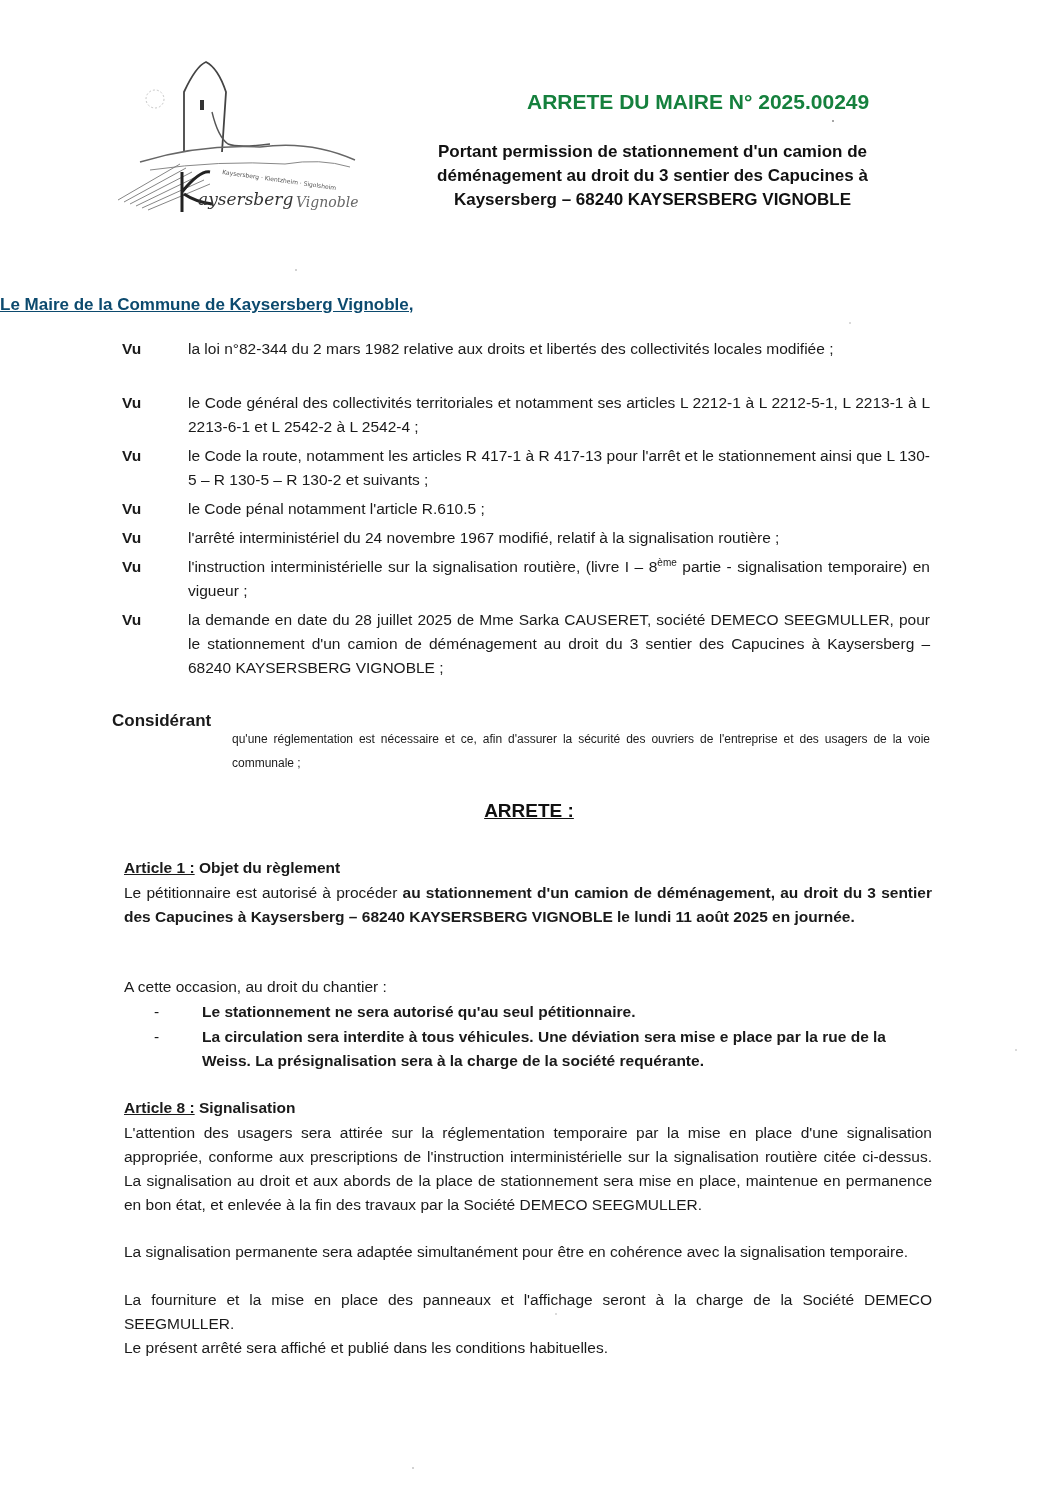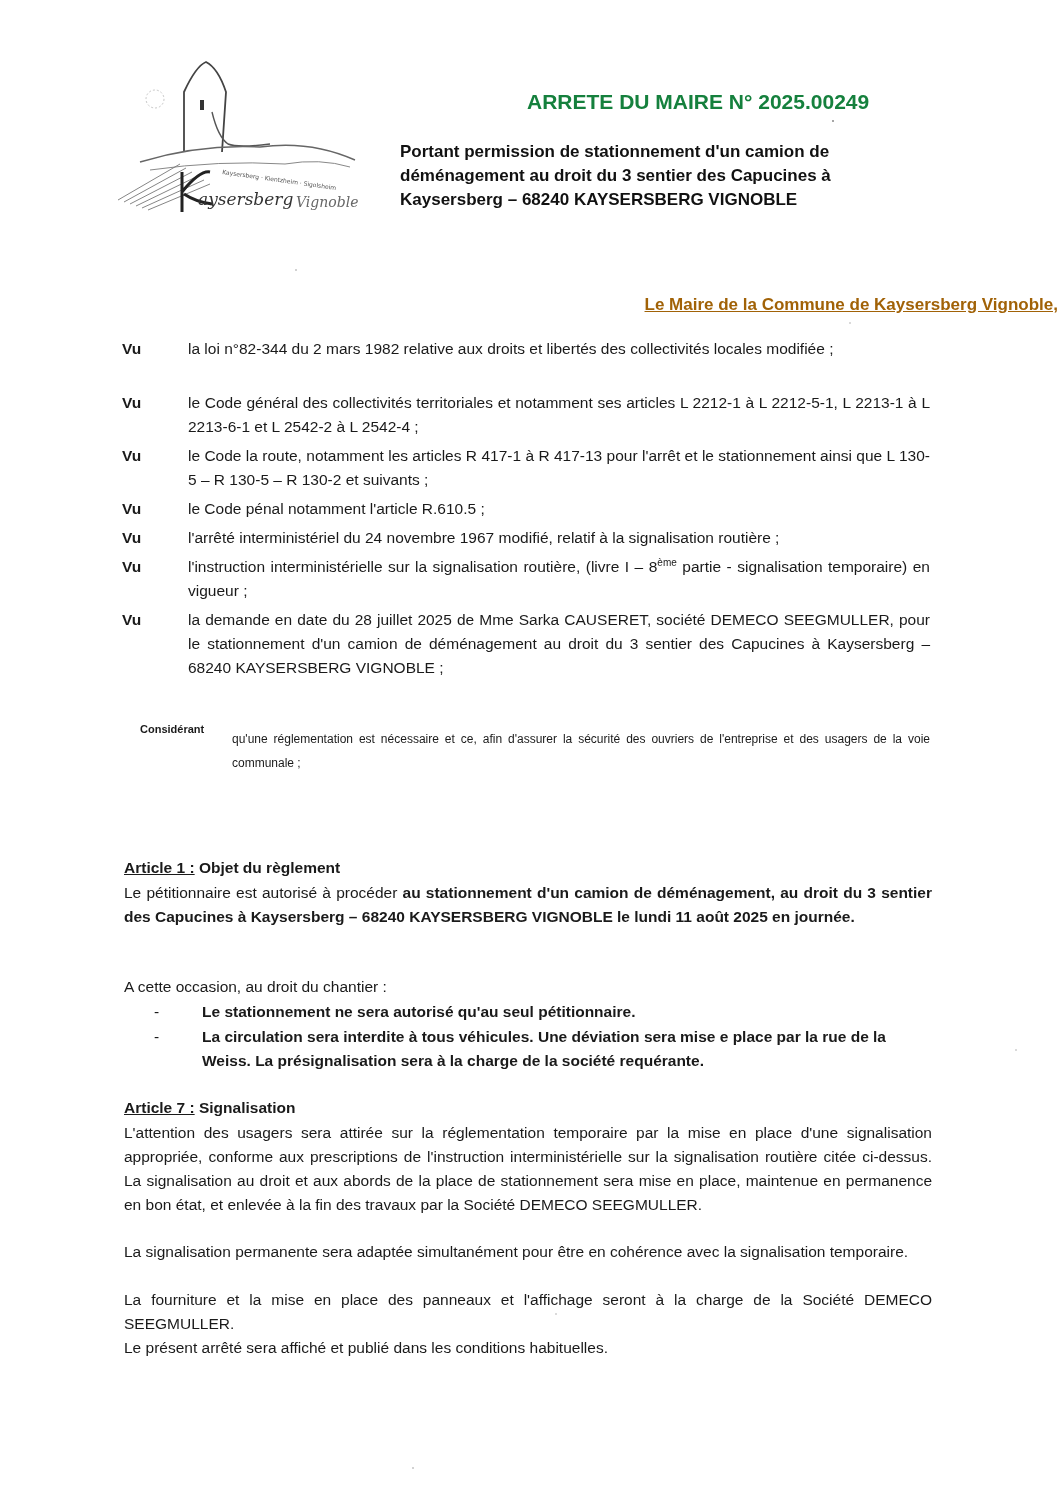--- a/index.html
+++ b/index.html
@@ -10,30 +10,30 @@
   }
   .page { position: absolute; left: 0; top: 0; width: 1058px; height: 1496px; }
   .logo { position: absolute; left: 110px; top: 52px; width: 260px; height: 170px; }
   .logo svg { width: 100%; height: 100%; }
   .header-title {
     position: absolute; left: 527px; top: 90px;
     font-size: 21px; font-weight: bold; color: #15803d; text-align: center;
   }
   .header-subtitle {
     position: absolute; left: 400px; top: 140px; width: 505px;
-    font-size: 17px; font-weight: bold; line-height: 24px; color: #111;
+    text-align: center; font-size: 17px; font-weight: bold; line-height: 24px; color: #111;
   }
   .mayor {
-    position: absolute; left: 0; width: 1058px; top: 295px; text-align: right;
-    font-size: 17px; font-weight: bold; text-decoration: underline; color: #a16207;
+    position: absolute; left: 0; width: 1058px; top: 295px; text-align: left;
+    font-size: 17px; font-weight: bold; text-decoration: underline; color: #0c4a6e;
   }
   .vu-row { position: absolute; left: 122px; width: 810px; font-size: 15.5px; line-height: 24px; }
   .vu-label { position: absolute; left: 0; top: 0; font-weight: bold; width: 60px; }
   .vu-text { position: absolute; left: 66px; width: 742px; text-align: justify; }
-  .consid-label { position: absolute; left: 140px; top: 711px; font-weight: bold; font-size: 11px; margin-top: 12px; }
+  .consid-label { position: absolute; left: 112px; top: 711px; font-weight: bold; font-size: 17px; }
   .consid-text { position: absolute; left: 232px; top: 727px; width: 698px; font-size: 12px; line-height: 24px; text-align: justify; }
   .arrete {
     position: absolute; left: 0; width: 1058px; top: 800px; text-align: center;
     font-size: 19px; font-weight: bold; text-decoration: underline; color: #111;
   }
   .art-head { position: absolute; left: 124px; font-size: 15.5px; font-weight: bold; }
   .art-num { text-decoration: underline; }
   .para { position: absolute; left: 124px; width: 808px; font-size: 15.5px; line-height: 24px; text-align: justify; }
   .bold { font-weight: bold; margin-top: 24px; }
   .bullet { position: absolute; left: 154px; width: 778px; font-size: 15.5px; line-height: 24px; font-weight: bold; }
@@ -109,40 +109,41 @@
     <span class="vu-text"><span>l'instruction interministérielle sur la signalisation routière, (livre I – 8</span><sup>ème</sup><span> partie - signalisation temporaire) en vigueur ;</span></span>
   </div>
   <div class="vu-row" style="top:608px">
     <span class="vu-label">Vu</span>
     <span class="vu-text">la demande en date du 28 juillet 2025 de Mme Sarka CAUSERET, société DEMECO SEEGMULLER, pour le stationnement d'un camion de déménagement au droit du 3 sentier des Capucines à Kaysersberg – 68240 KAYSERSBERG VIGNOBLE ;</span>
   </div>
 
   <span class="consid-label">Considérant</span>
   <div class="consid-text">qu'une réglementation est nécessaire et ce, afin d'assurer la sécurité des ouvriers de l'entreprise et des usagers de la voie communale ;</div>
 
+  <div class="arrete">ARRETE :</div>
 
   <div class="art-head" style="top:859px">
     <span class="art-num">Article 1 :</span>
     <span>Objet du règlement</span>
   </div>
   <div class="para" style="top:881px">
     <span>Le pétitionnaire est autorisé à procéder </span><span class="bold">au stationnement d'un camion de déménagement, au droit du 3 sentier des Capucines à Kaysersberg – 68240 KAYSERSBERG VIGNOBLE le lundi 11 août 2025 en journée.</span>
   </div>
   <div class="para" style="top:975px">A cette occasion, au droit du chantier :</div>
   <div class="bullet" style="top:1000px">
     <span class="dash">-</span>
     <span class="btxt">Le stationnement ne sera autorisé qu'au seul pétitionnaire.</span>
   </div>
   <div class="bullet" style="top:1025px">
     <span class="dash">-</span>
     <span class="btxt">La circulation sera interdite à tous véhicules. Une déviation sera mise e place par la rue de la Weiss. La présignalisation sera à la charge de la société requérante.</span>
   </div>
 
   <div class="art-head" style="top:1099px">
-    <span class="art-num">Article 7 :</span>
+    <span class="art-num">Article 8 :</span>
     <span>Signalisation</span>
   </div>
   <div class="para" style="top:1121px">L'attention des usagers sera attirée sur la réglementation temporaire par la mise en place d'une signalisation appropriée, conforme aux prescriptions de l'instruction interministérielle sur la signalisation routière citée ci-dessus. La signalisation au droit et aux abords de la place de stationnement sera mise en place, maintenue en permanence en bon état, et enlevée à la fin des travaux par la Société DEMECO SEEGMULLER.</div>
   <div class="para" style="top:1240px">La signalisation permanente sera adaptée simultanément pour être en cohérence avec la signalisation temporaire.</div>
   <div class="para" style="top:1336px">Le présent arrêté sera affiché et publié dans les conditions habituelles.</div>
   <div class="para" style="top:1288px">La fourniture et la mise en place des panneaux et l'affichage seront à la charge de la Société DEMECO SEEGMULLER.</div>
 
   <svg class="specks" xmlns="http://www.w3.org/2000/svg">
     <circle cx="833" cy="121" r="1" fill="#888"></circle>
     <circle cx="296" cy="270" r="0.8" fill="#999"></circle>

